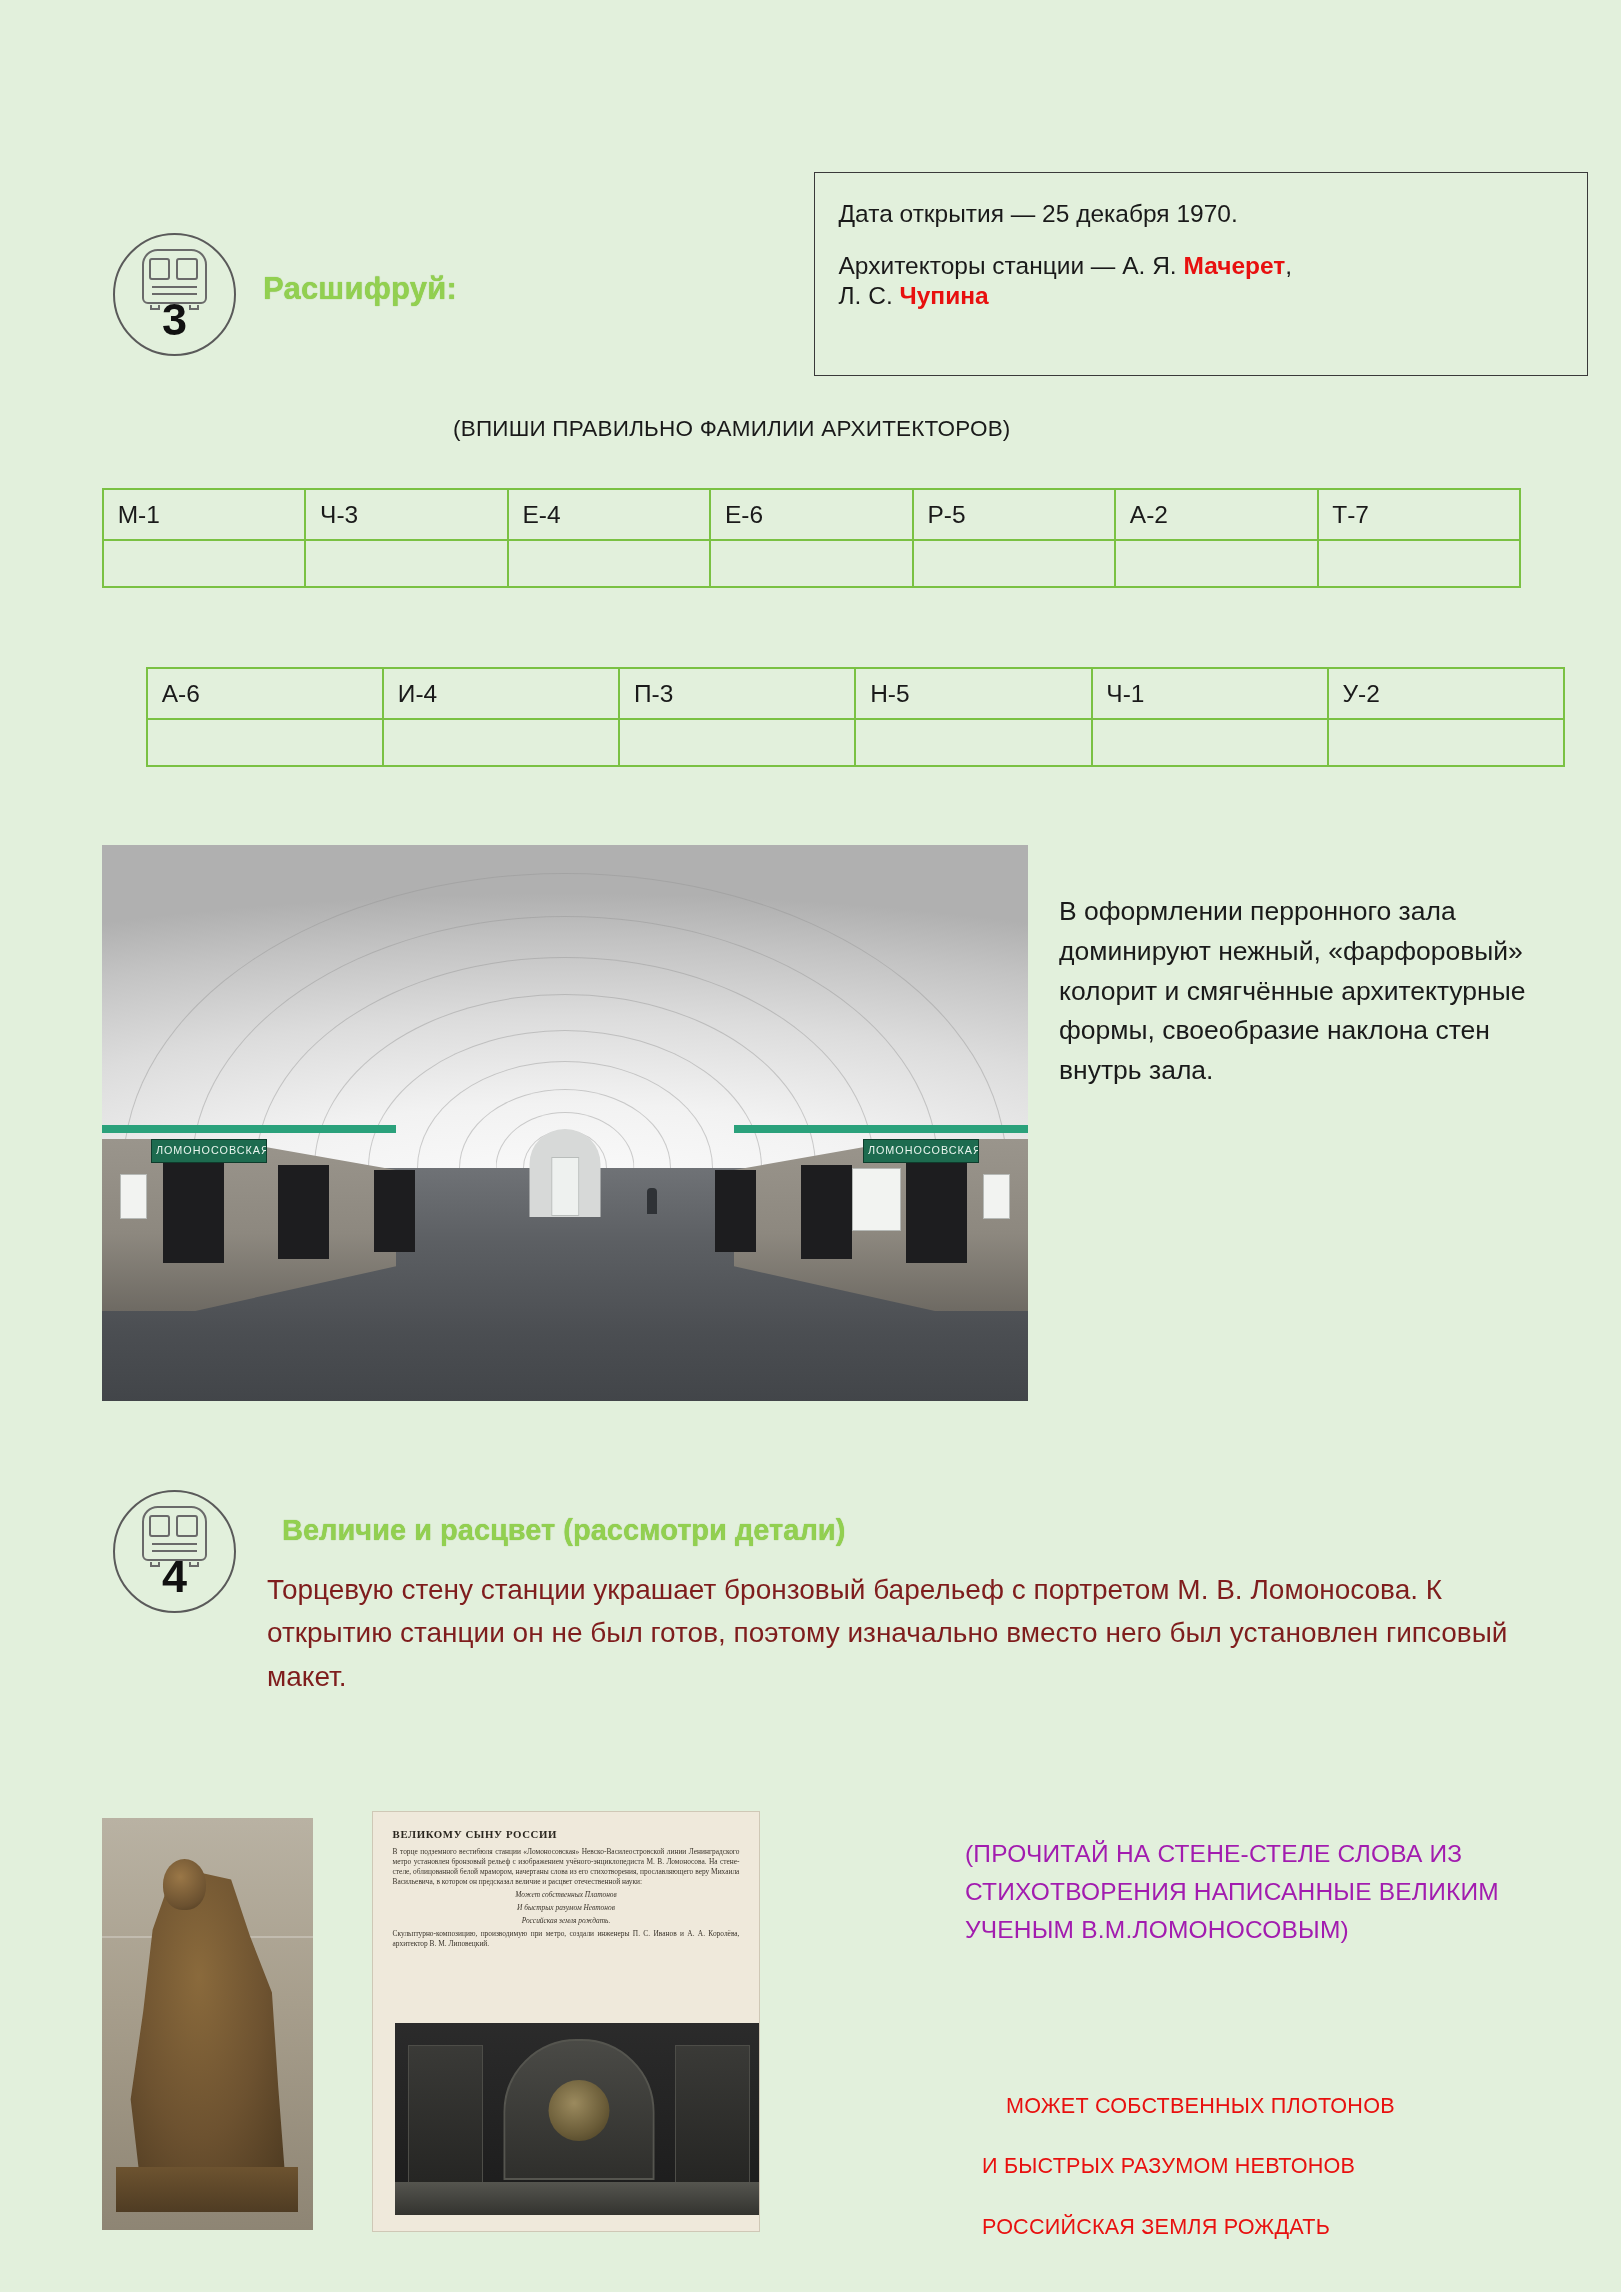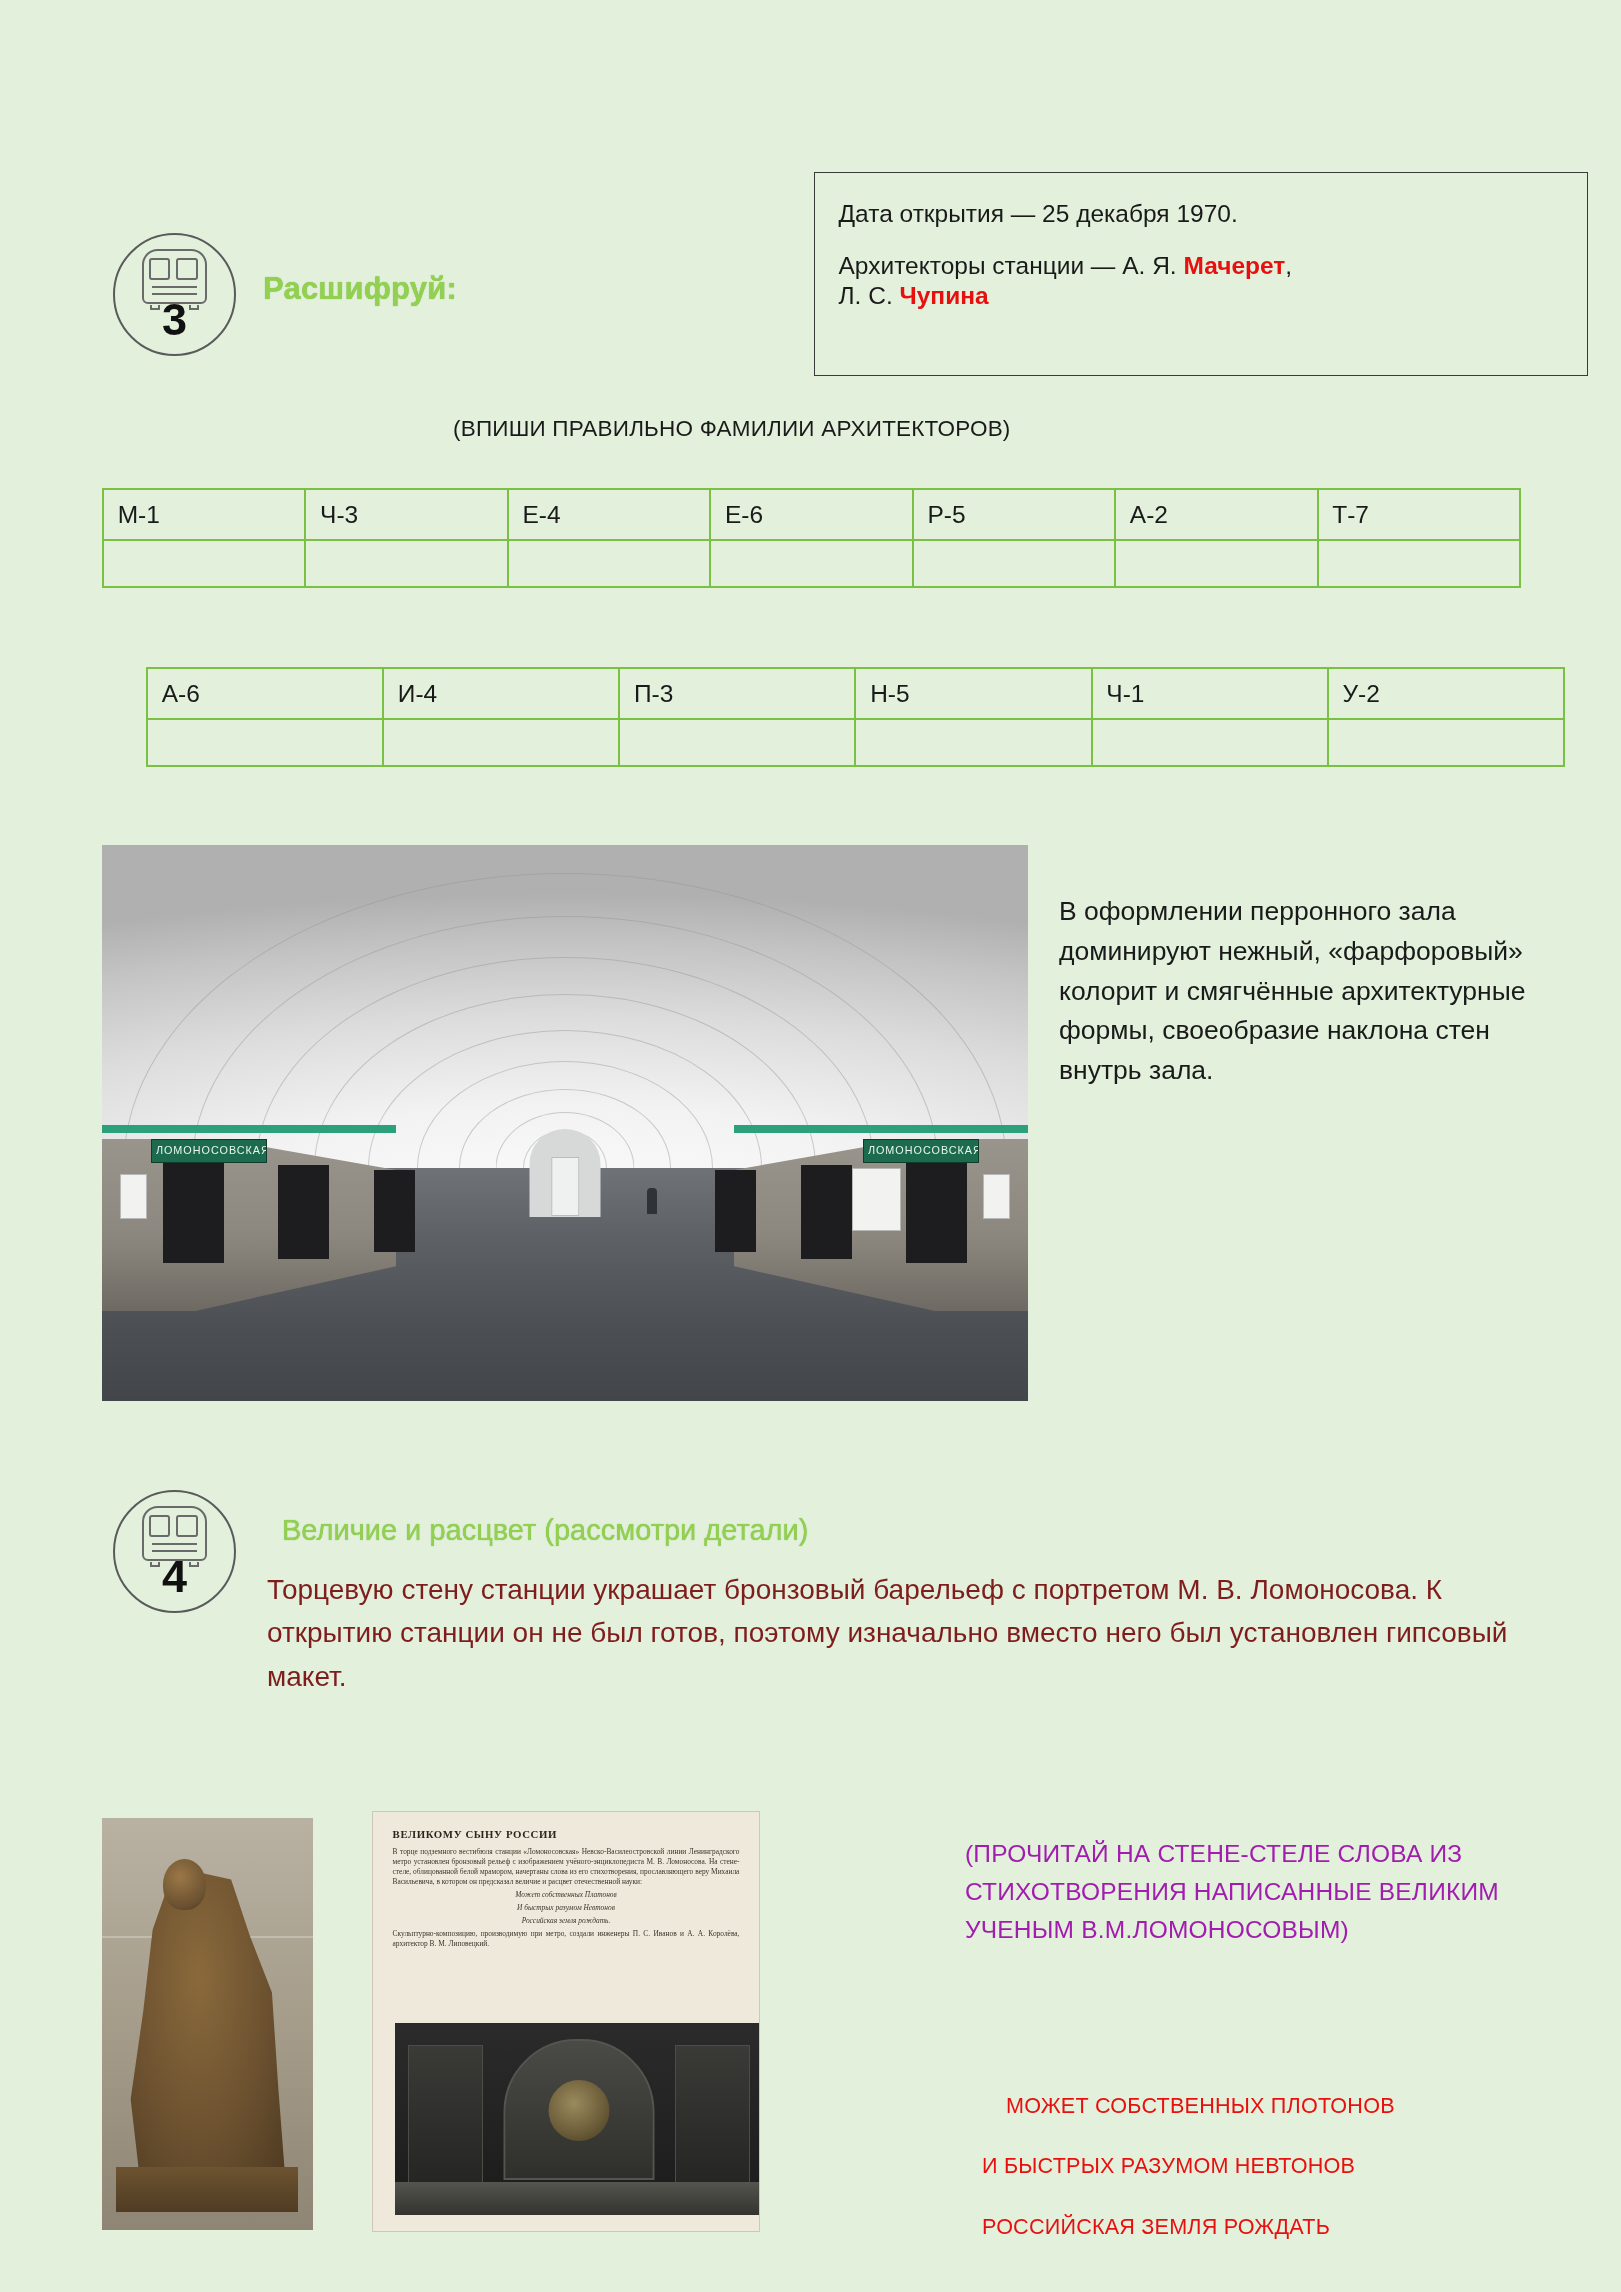--- a/index.html
+++ b/index.html
@@ -273,21 +273,21 @@
     left: 113px;
     top: 1490px;
     width: 125px;
     height: 125px;
   }
   .task4-title {
     position: absolute;
     left: 282px;
     top: 1514px;
     font-size: 29px;
-    font-weight: normal;
+    font-weight: bold;
     color: #92d050;
     text-shadow: 0 0 1px #7ab33f;
   }
   .task4-text {
     position: absolute;
     left: 267px;
     top: 1568px;
     width: 1304px;
     font-size: 28px;
     line-height: 1.55;

